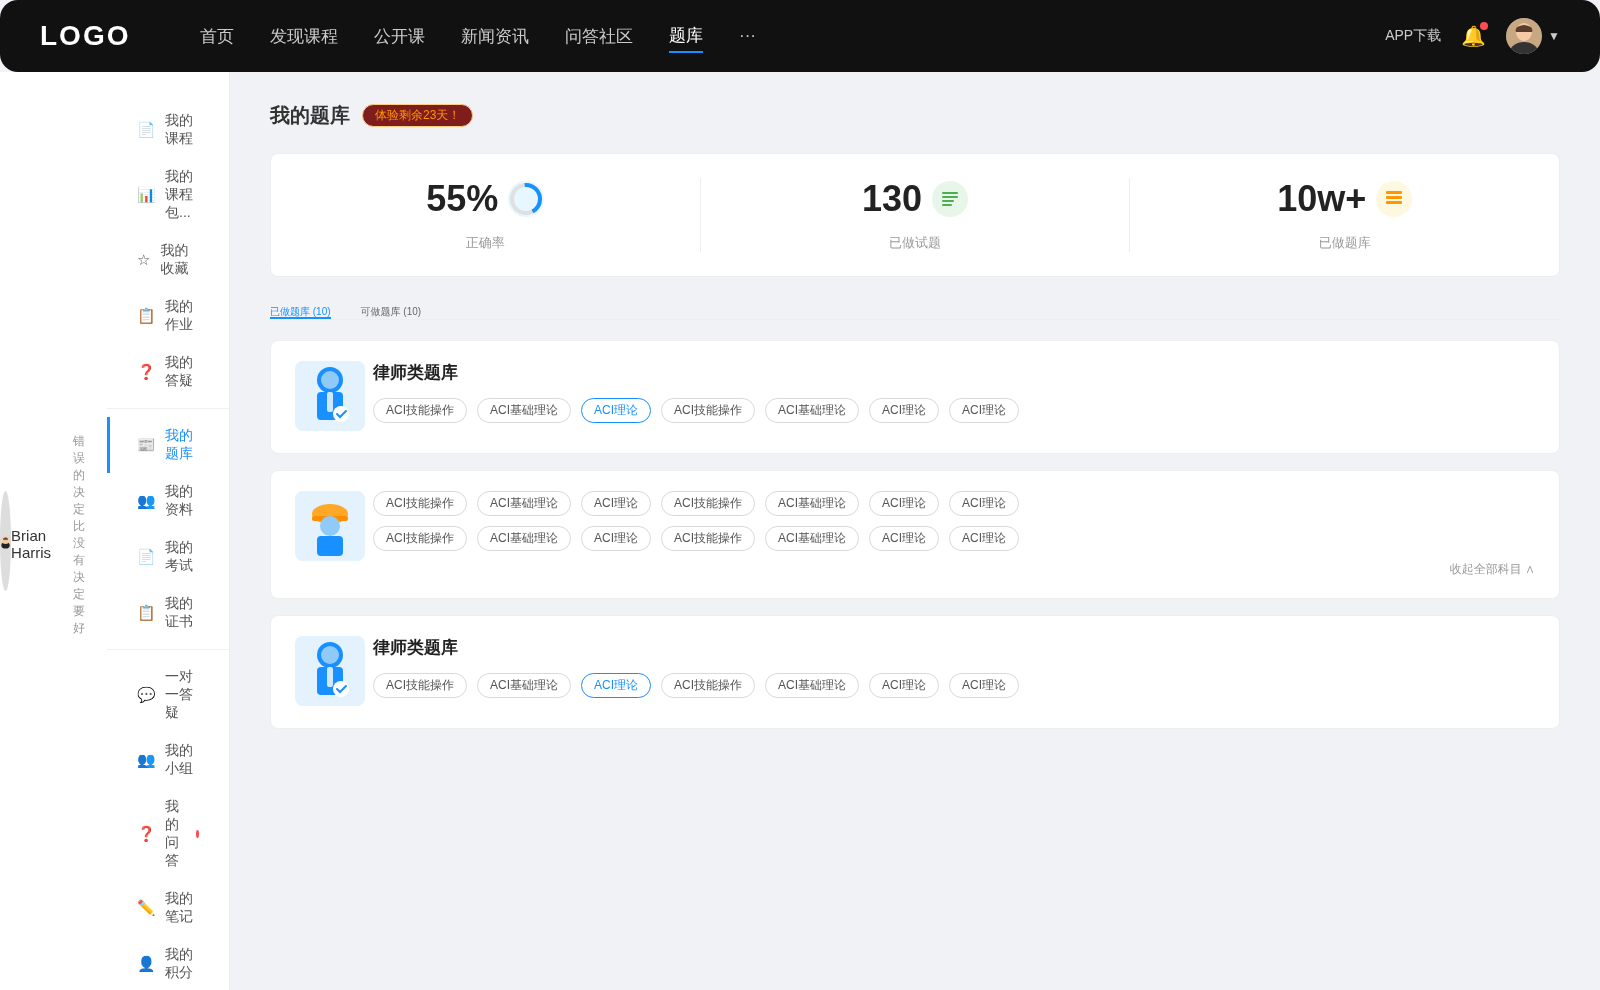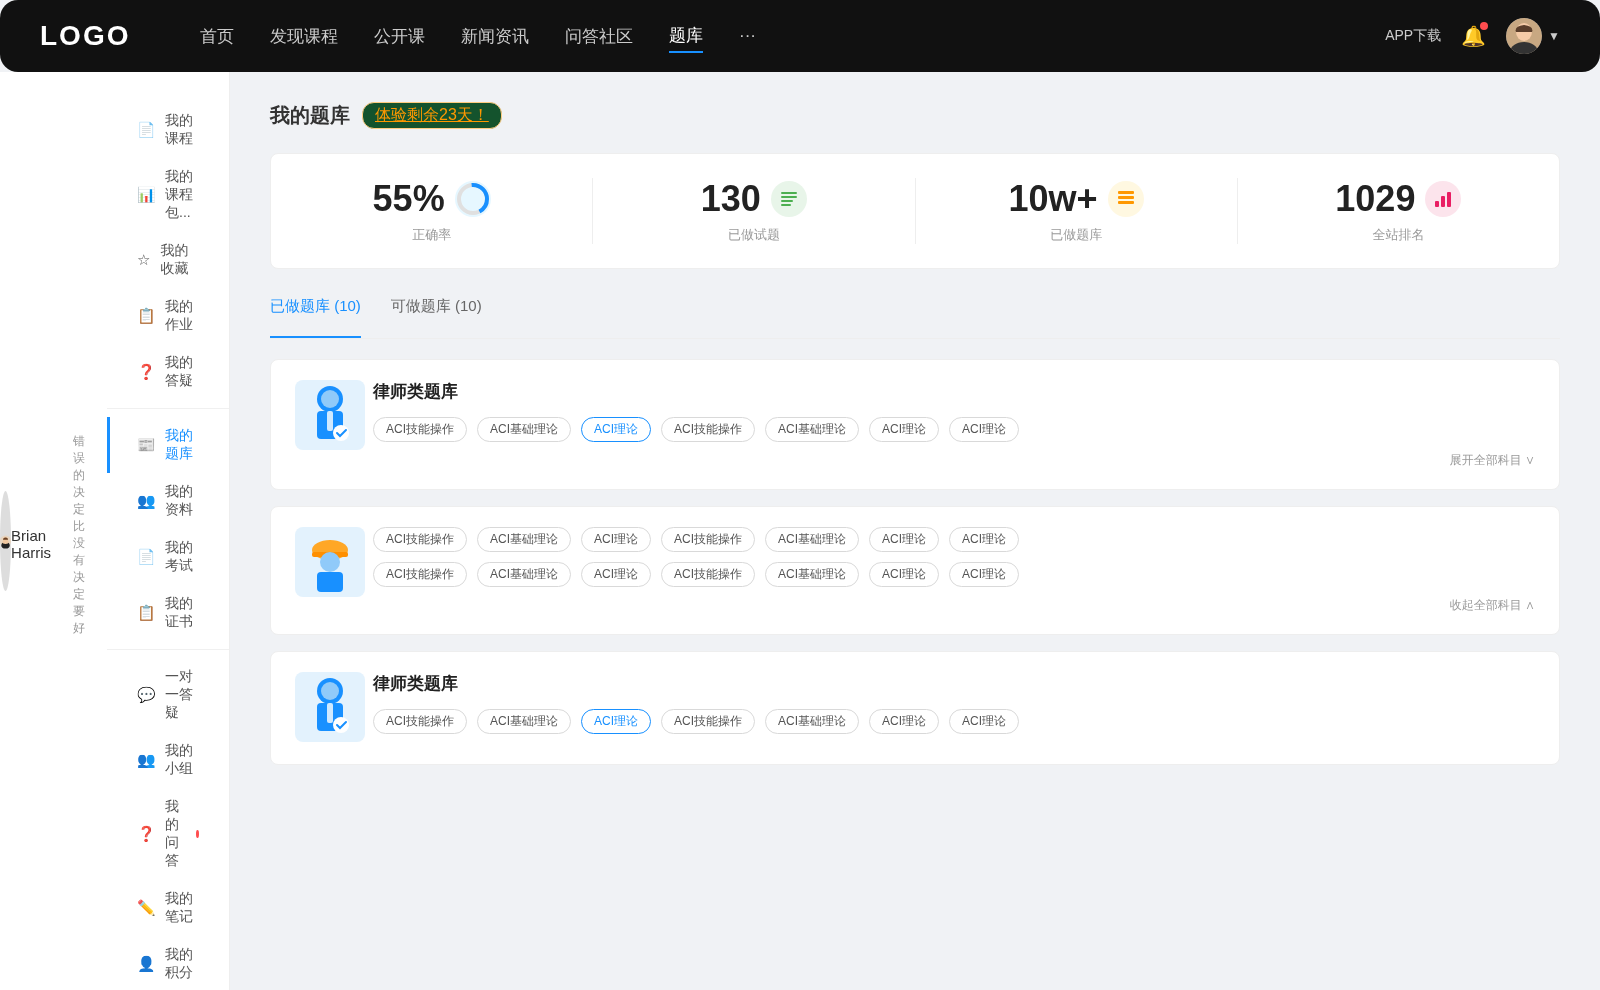--- a/index.html
+++ b/index.html
@@ -167,27 +167,26 @@
       align-items: center;
       gap: 12px;
       margin-bottom: 24px;
     }
     .page-title {
       font-size: 20px;
       font-weight: 600;
       color: #333;
     }
     .trial-badge {
-      background: #14532d;
+      background: #7f1d1d;
       color: #ff9800;
       border: 1px solid #ffcc80;
       border-radius: 12px;
       padding: 2px 12px;
-      font-size: 16px;
-      text-decoration: underline;
+      font-size: 12px;
     }
 
     
     .stats-row {
       display: flex;
       background: white;
       border-radius: 8px;
       padding: 24px 0;
       margin-bottom: 28px;
       border: 1px solid #eee;
@@ -197,21 +196,21 @@
       text-align: center;
       border-right: 1px solid #eee;
       padding: 0 20px;
     }
     .stat-item:last-child { border-right: none; }
     .stat-value-row {
       display: flex;
       align-items: center;
       justify-content: center;
       gap: 10px;
-      margin-bottom: 6px;
+      margin-bottom: 14px;
     }
     .stat-value {
       font-size: 36px;
       font-weight: 700;
       color: #222;
     }
     .stat-icon {
       width: 36px;
       height: 36px;
       border-radius: 50%;
@@ -228,24 +227,24 @@
 
     
     .tabs-row {
       display: flex;
       gap: 30px;
       margin-bottom: 20px;
       border-bottom: 1px solid #eee;
       padding-bottom: 0;
     }
     .tab-item {
-      font-size: 15px;
+      font-size: 10px;
       color: #666;
       cursor: pointer;
-      padding-bottom: 22px;
+      padding-bottom: 0;
       position: relative;
     }
     .tab-item.active {
       color: #1890ff;
       font-weight: 500;
     }
     .tab-item.active::after {
       content: '';
       position: absolute;
       bottom: 0;
@@ -485,33 +484,20 @@
             <svg width="20" height="20" viewBox="0 0 20 20">
               <rect x="2" y="2" width="16" height="3" rx="1" fill="#ff9800"></rect>
               <rect x="2" y="7" width="16" height="3" rx="1" fill="#ff9800"></rect>
               <rect x="2" y="12" width="16" height="3" rx="1" fill="#ff9800"></rect>
             </svg>
           </div>
         </div>
         <div class="stat-label">已做题库</div>
       </div>
 
-      <div class="stat-item">
-        <div class="stat-value-row">
-          <span class="stat-value">1029</span>
-          <div class="stat-icon red">
-            <svg width="20" height="20" viewBox="0 0 20 20">
-              <rect x="2" y="12" width="4" height="6" rx="1" fill="#e91e63"></rect>
-              <rect x="8" y="7" width="4" height="11" rx="1" fill="#e91e63"></rect>
-              <rect x="14" y="3" width="4" height="15" rx="1" fill="#e91e63"></rect>
-            </svg>
-          </div>
-        </div>
-        <div class="stat-label">全站排名</div>
-      </div>
     </div>
 
     <div class="tabs-row">
       <div class="tab-item active">已做题库 (10)</div>
       <div class="tab-item">可做题库 (10)</div>
     </div>
 
     <div class="qbank-card">
       <div class="qbank-card-header">
         <div class="qbank-icon">
@@ -531,21 +517,20 @@
           <div class="qbank-title">律师类题库</div>
           <div class="tags-row">
             <span class="tag">ACI技能操作</span>
             <span class="tag">ACI基础理论</span>
             <span class="tag active-tag">ACI理论</span>
             <span class="tag">ACI技能操作</span>
             <span class="tag">ACI基础理论</span>
             <span class="tag">ACI理论</span>
             <span class="tag">ACI理论</span>
           </div>
-          <div class="expand-link">展开全部科目 ∨</div>
         </div>
       </div>
     </div>
 
     <div class="qbank-card">
       <div class="qbank-card-header">
         <div class="qbank-icon">
 
           <svg width="55" height="65" viewBox="0 0 55 65">
 

